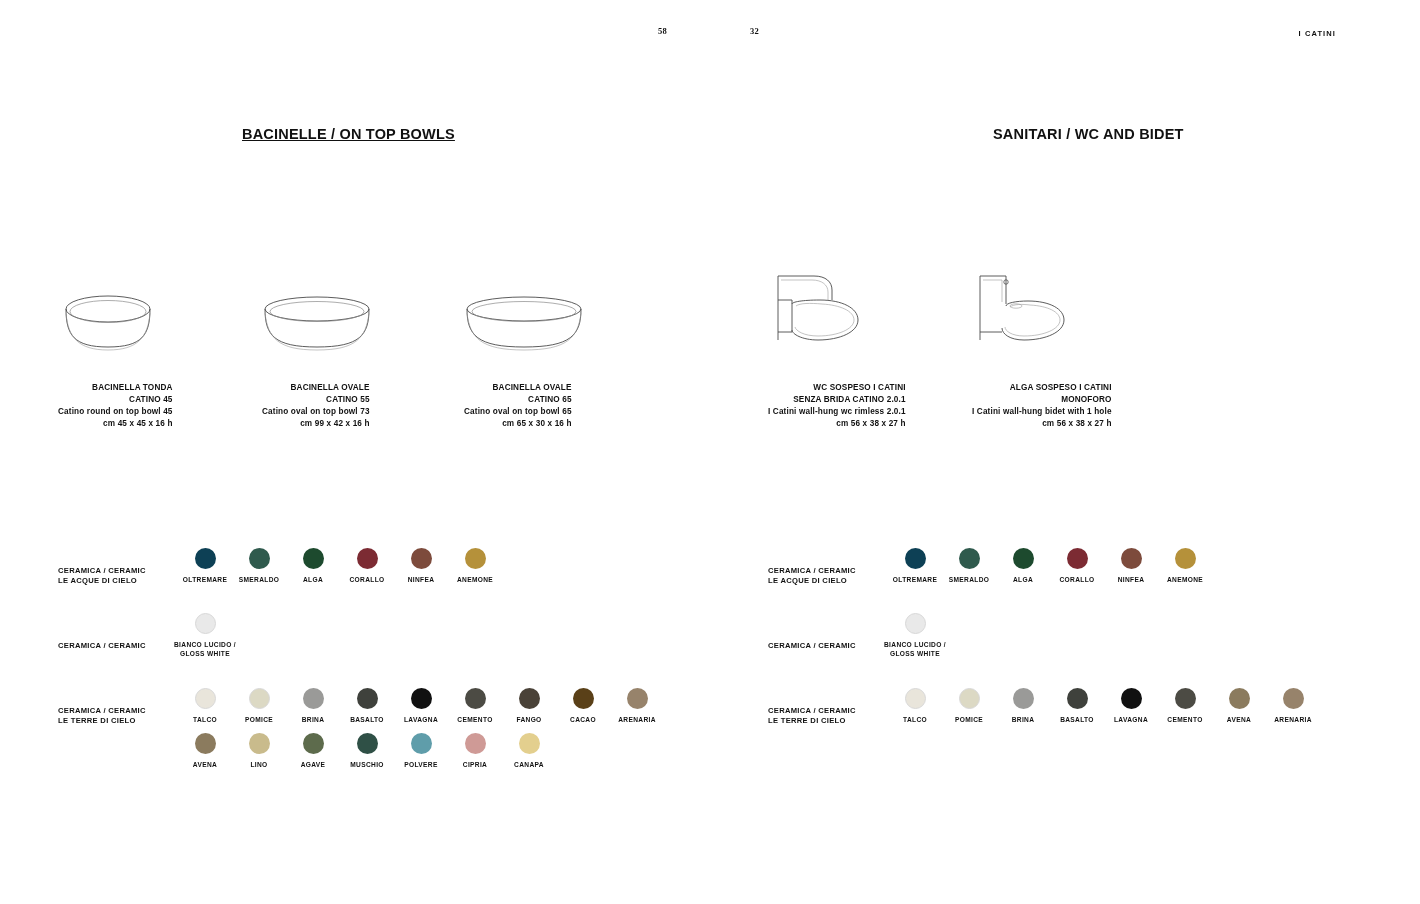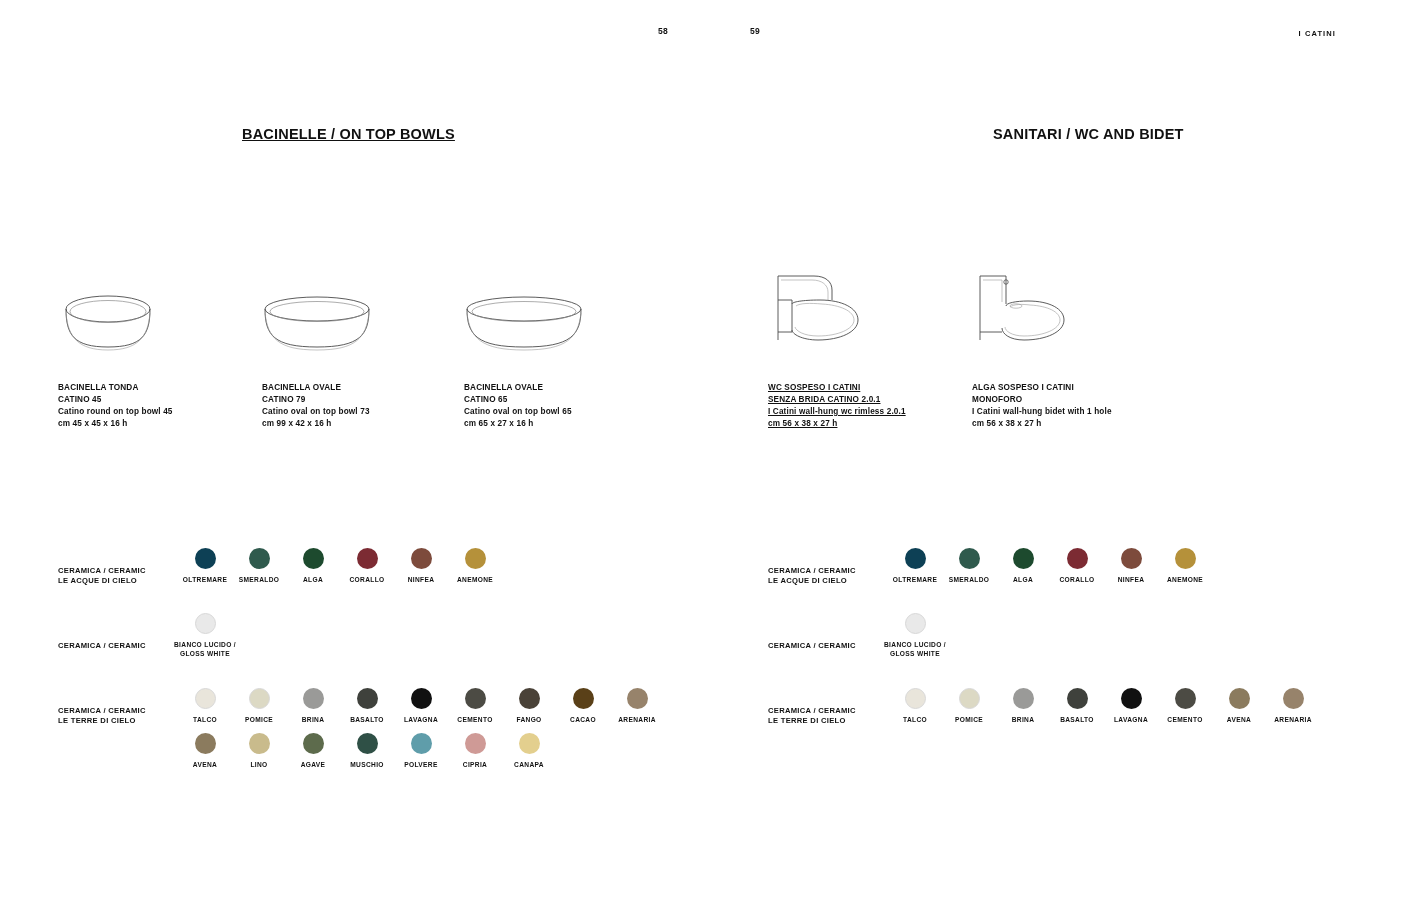--- a/index.html
+++ b/index.html
@@ -16,20 +16,21 @@
     overflow: hidden;
   }
 
   
   .page-numbers {
     position: absolute;
     top: 26px;
     left: 0;
     width: 100%;
     height: 14px;
+    font-family: Liberation Serif, serif;
   }
   .page-num {
     position: absolute;
     font-size: 8.5px;
     font-weight: bold;
     letter-spacing: 0.3px;
     color: #111;
   }
   .page-num.left { left: 658px; }
   .page-num.right { left: 750px; }
@@ -74,21 +75,21 @@
   }
   .product .caption {
     position: absolute;
     font-size: 8.2px;
     font-weight: bold;
     line-height: 11.9px;
     letter-spacing: 0.15px;
     color: #111;
     white-space: nowrap;
   }
-  .caption .cap-line { display: block; }
+  .caption .cap-line { display: block; text-align: right; }
 
   
   .swatch-group {
     position: absolute;
   }
   .group-label {
     position: absolute;
     font-size: 7.6px;
     font-weight: bold;
     line-height: 10px;
@@ -128,21 +129,21 @@
     line-height: 8.5px;
     white-space: nowrap;
   }
   .swatch .swatch-name.two-line { white-space: normal; width: 70px; }
 </style>
 </head>
 <body>
 
 <div class="page-numbers">
   <span class="page-num left">58</span>
-  <span class="page-num right">59</span>
+  <span class="page-num right">32</span>
 </div>
 <div class="chapter-label">I CATINI</div>
 
 <div class="column left">
   <div class="section-title">BACINELLE / ON TOP BOWLS</div>
 
   <div class="product" style="left:58px; top:295px; width:200px; height:140px;">
     <div class="figure">
       <svg width="100" height="62" viewBox="0 0 100 62">
         <ellipse cx="50" cy="14" rx="42" ry="13" fill="none" stroke="#4a4a4a" stroke-width="0.9"></ellipse>
@@ -163,40 +164,40 @@
     <div class="figure">
       <svg width="110" height="62" viewBox="0 0 110 62">
         <ellipse cx="55" cy="14" rx="52" ry="12" fill="none" stroke="#4a4a4a" stroke-width="0.9"></ellipse>
         <ellipse cx="55" cy="16.5" rx="47" ry="10" fill="none" stroke="#8a8a8a" stroke-width="0.7"></ellipse>
         <path d="M3 14 C3 40, 12 52, 55 52 C98 52, 107 40, 107 14" fill="none" stroke="#4a4a4a" stroke-width="0.9"></path>
         <path d="M3 18 C6 43, 16 55, 55 55 C94 55, 104 43, 107 18" fill="none" stroke="#9a9a9a" stroke-width="0.6"></path>
       </svg>
     </div>
     <div class="caption" style="left:0; top:87px;">
       <span class="cap-line">BACINELLA OVALE</span>
-      <span class="cap-line">CATINO 79</span>
+      <span class="cap-line">CATINO 55</span>
       <span class="cap-line">Catino oval on top bowl 73</span>
       <span class="cap-line">cm 99 x 42 x 16 h</span>
     </div>
   </div>
 
   <div class="product" style="left:464px; top:295px; width:200px; height:140px;">
     <div class="figure">
       <svg width="120" height="62" viewBox="0 0 120 62">
         <ellipse cx="60" cy="14" rx="57" ry="12" fill="none" stroke="#4a4a4a" stroke-width="0.9"></ellipse>
         <ellipse cx="60" cy="16.5" rx="52" ry="10" fill="none" stroke="#8a8a8a" stroke-width="0.7"></ellipse>
         <path d="M3 14 C3 40, 13 52, 60 52 C107 52, 117 40, 117 14" fill="none" stroke="#4a4a4a" stroke-width="0.9"></path>
         <path d="M3 18 C6 43, 17 55, 60 55 C103 55, 114 43, 117 18" fill="none" stroke="#9a9a9a" stroke-width="0.6"></path>
       </svg>
     </div>
     <div class="caption" style="left:0; top:87px;">
       <span class="cap-line">BACINELLA OVALE</span>
       <span class="cap-line">CATINO 65</span>
       <span class="cap-line">Catino oval on top bowl 65</span>
-      <span class="cap-line">cm 65 x 27 x 16 h</span>
+      <span class="cap-line">cm 65 x 30 x 16 h</span>
     </div>
   </div>
 
   <div class="swatch-group" style="left:0; top:548px;">
     <div class="group-label" style="left:58px; top:18px;">
       <span class="lbl-line">CERAMICA / CERAMIC</span>
       <span class="lbl-line">LE ACQUE DI CIELO</span>
     </div>
     <div class="swatch-row" style="left:178px; top:0;">
       <div class="swatch">
@@ -323,21 +324,21 @@
         <path d="M10 6 L10 70" stroke="#4a4a4a" stroke-width="0.9" fill="none"></path>
         <path d="M10 6 L46 6 C58 6, 64 12, 64 20 L64 30" stroke="#4a4a4a" stroke-width="0.9" fill="none"></path>
         <path d="M13 10 L44 10 C54 10, 60 15, 60 22 L60 30" stroke="#9a9a9a" stroke-width="0.6" fill="none"></path>
         <path d="M10 30 L24 30" stroke="#4a4a4a" stroke-width="0.9" fill="none"></path>
         <path d="M24 30 L24 62" stroke="#4a4a4a" stroke-width="0.9" fill="none"></path>
         <path d="M24 34 C24 32, 34 30, 52 30 C74 30, 90 38, 90 50 C90 62, 72 70, 50 70 C34 70, 24 64, 24 60" stroke="#4a4a4a" stroke-width="0.9" fill="none"></path>
         <path d="M28 36 C32 33, 42 33, 54 34 C72 35, 86 41, 86 50 C86 59, 70 66, 50 66 C36 66, 28 61, 27 57" stroke="#9a9a9a" stroke-width="0.6" fill="none"></path>
         <path d="M10 62 L24 62" stroke="#4a4a4a" stroke-width="0.9" fill="none"></path>
       </svg>
     </div>
-    <div class="caption" style="left:0; top:112px;text-decoration:underline;">
+    <div class="caption" style="left:0; top:112px;">
       <span class="cap-line">WC SOSPESO I CATINI</span>
       <span class="cap-line">SENZA BRIDA CATINO 2.0.1</span>
       <span class="cap-line">I Catini wall-hung wc rimless 2.0.1</span>
       <span class="cap-line">cm 56 x 38 x 27 h</span>
     </div>
   </div>
 
   <div class="product" style="left:262px; top:270px; width:210px; height:170px;">
     <div class="figure">
       <svg width="100" height="90" viewBox="0 0 100 90">

